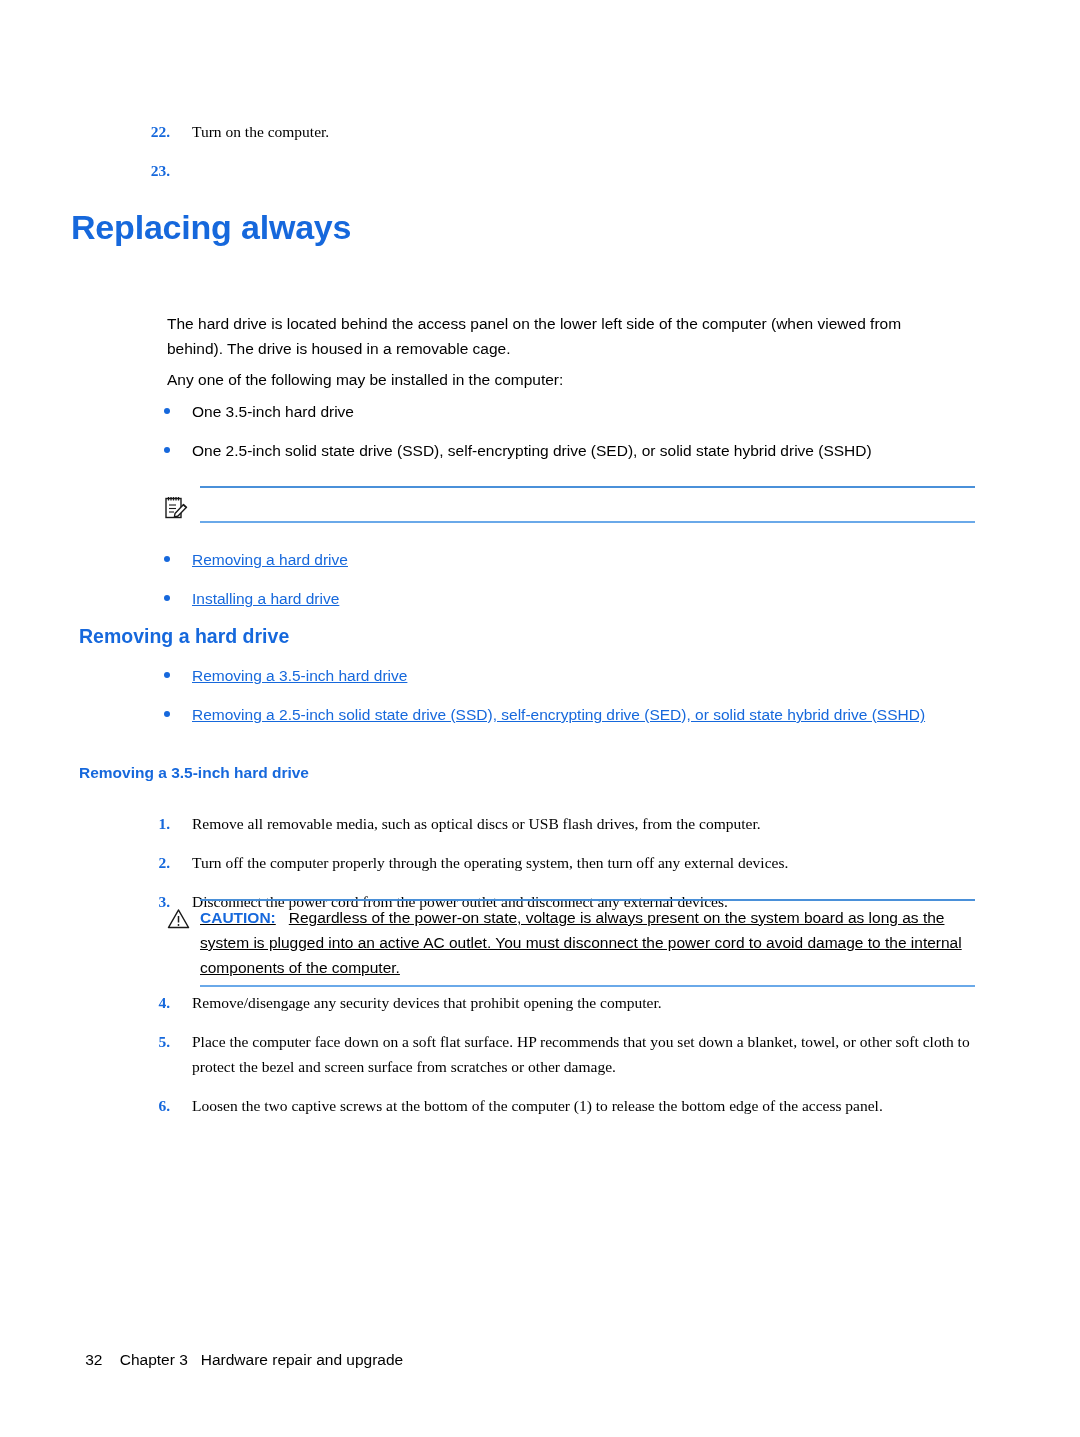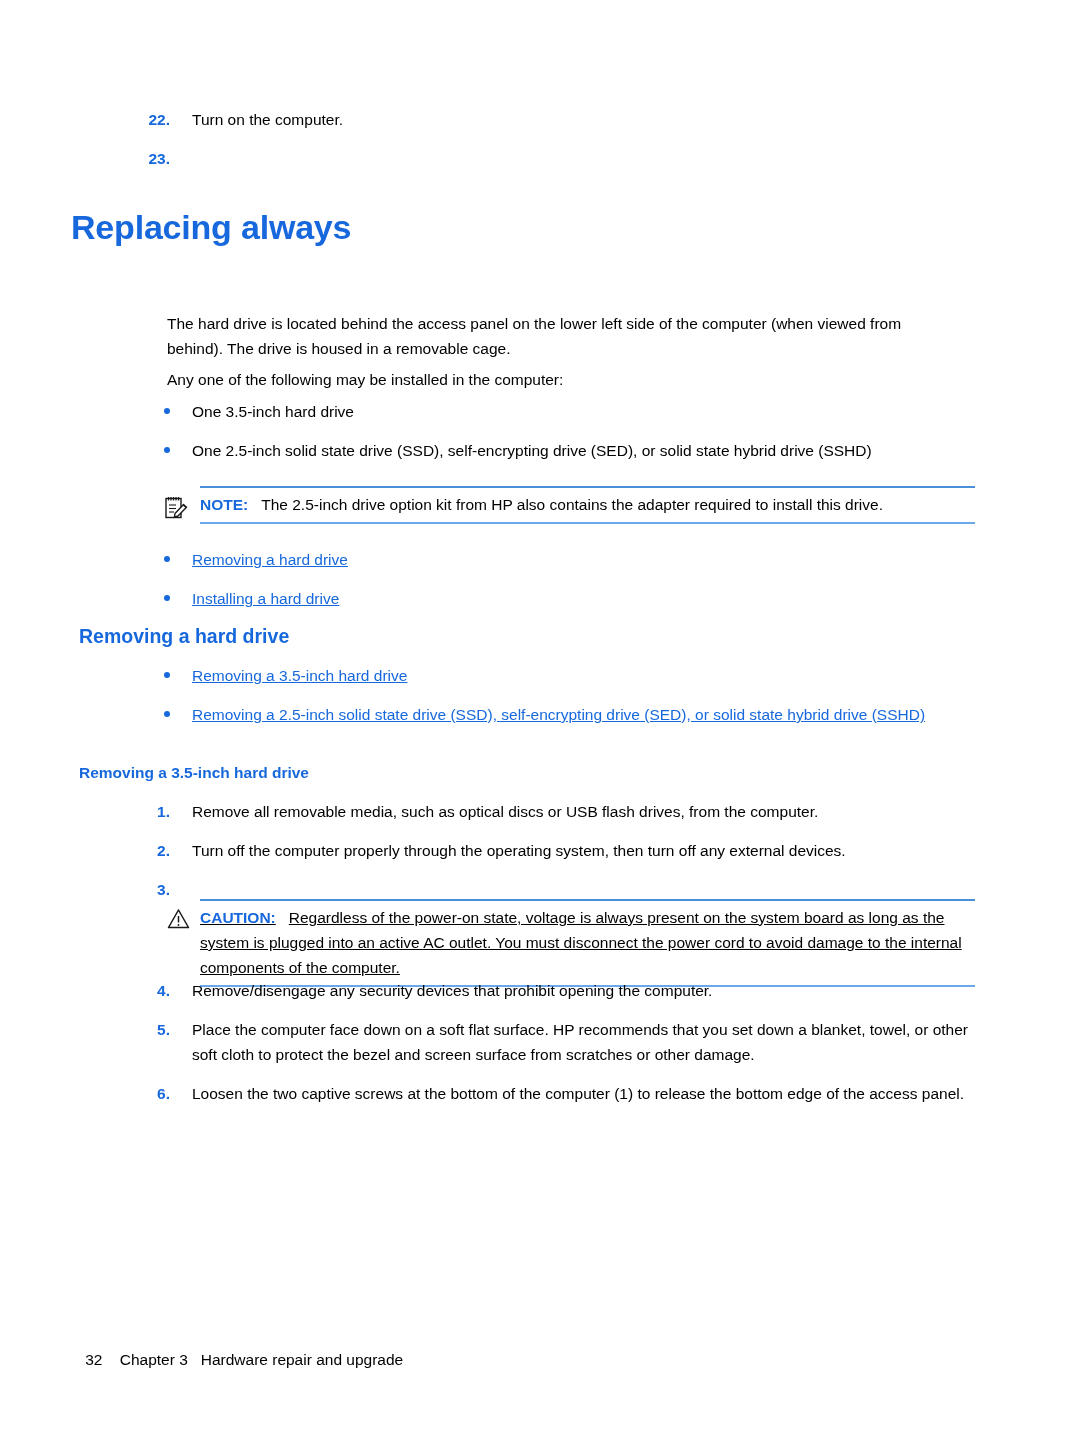--- a/index.html
+++ b/index.html
@@ -41,21 +41,22 @@
   }
   .numtext {
     font-size: 15.5px;
     line-height: 25px;
     color: #000;
     margin-left: 22px;
   }
 
   
   .olist {
-    margin-top: 0;
+    margin-top: 12px;
+    font-family: Liberation Serif, serif;
   }
   .olist .row { margin-bottom: 14px; }
   .olist .row:last-child { margin-bottom: 0; }
 
   
   .bullet-row {
     display: flex;
     align-items: flex-start;
     margin-bottom: 14px;
   }
@@ -215,21 +216,20 @@
           <line x1="9.5" y1="2" x2="9.5" y2="5.5" stroke="#1a1a1a" stroke-width="1.3"></line>
           <line x1="12" y1="2" x2="12" y2="5.5" stroke="#1a1a1a" stroke-width="1.3"></line>
           <line x1="14.5" y1="2" x2="14.5" y2="5.5" stroke="#1a1a1a" stroke-width="1.3"></line>
           <line x1="5" y1="10" x2="12" y2="10" stroke="#1a1a1a" stroke-width="1.1"></line>
           <line x1="5" y1="13.5" x2="12" y2="13.5" stroke="#1a1a1a" stroke-width="1.1"></line>
           <line x1="5" y1="17" x2="10" y2="17" stroke="#1a1a1a" stroke-width="1.1"></line>
           <path d="M11 18.5 L19.5 9.5 L22.5 12.2 L14 21 L10.4 22.2 Z" fill="#ffffff" stroke="#1a1a1a" stroke-width="1.4" stroke-linejoin="round"></path>
           <line x1="19.3" y1="10" x2="22.2" y2="12.6" stroke="#1a1a1a" stroke-width="1.2"></line>
         </svg>
       </div>
-      <div class="atext" style="max-width:770px;"><span class="alabel">NOTE:</span><span class="agap"></span><span>The 2.5-inch drive option kit from HP also contains the adapter required to install this drive.</span></div>
     </div>
     <div class="rule-bot"></div>
   </div>
 
   <div style="position:absolute;left:130px;top:547px;width:830px;">
     <div class="bullet-row">
       <div class="bdot"><i></i></div>
       <div class="btext link">Removing a hard drive</div>
     </div>
     <div class="bullet-row">
@@ -257,20 +257,21 @@
     <div class="row">
       <div class="num">1.</div>
       <div class="numtext" style="max-width:790px;">Remove all removable media, such as optical discs or USB flash drives, from the computer.</div>
     </div>
     <div class="row">
       <div class="num">2.</div>
       <div class="numtext" style="max-width:790px;">Turn off the computer properly through the operating system, then turn off any external devices.</div>
     </div>
     <div class="row">
       <div class="num">3.</div>
+      <div class="numtext" style="max-width:790px;">Disconnect the power cord from the power outlet and disconnect any external devices.</div>
     </div>
   </div>
 
   <div class="admon" style="position:absolute;left:200px;top:899px;width:775px;text-decoration:underline;">
     <div class="rule-top"></div>
     <div class="inner" style="margin-left:-33px;">
       <div class="ic" style="flex:0 0 33px;width:33px;">
         <svg width="24" height="22" viewBox="0 0 24 22" xmlns="http://www.w3.org/2000/svg">
           <path d="M11.5 2 L21.5 19.5 L1.5 19.5 Z" fill="#ffffff" stroke="#1a1a1a" stroke-width="1.5" stroke-linejoin="round"></path>
           <line x1="11.5" y1="8" x2="11.5" y2="14.5" stroke="#1a1a1a" stroke-width="1.5"></line>

